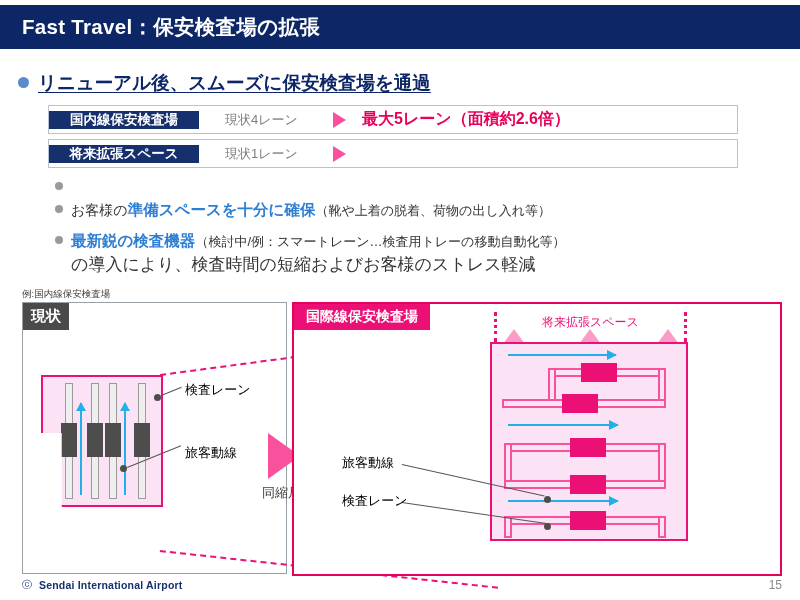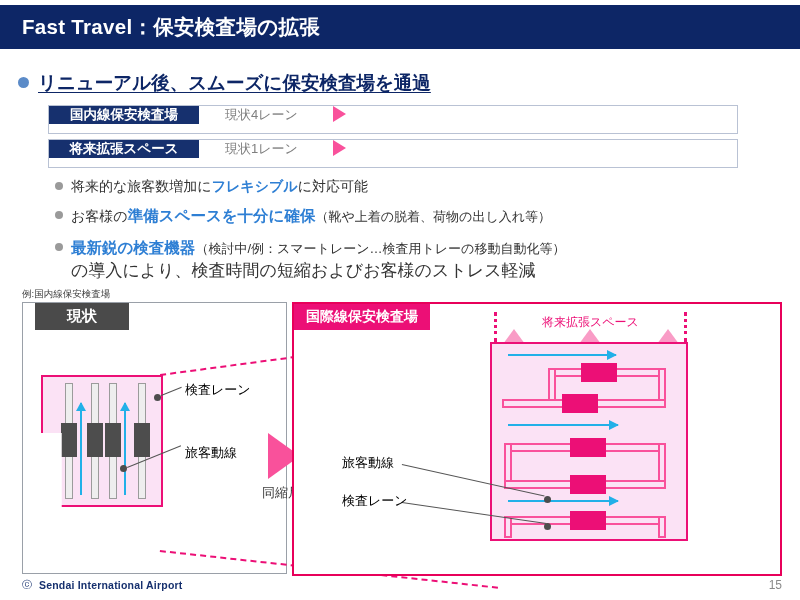--- a/index.html
+++ b/index.html
@@ -26,21 +26,21 @@
   .h1row{position:absolute;left:18px;top:70px;display:flex;align-items:center;}
   .h1dot{width:11px;height:11px;border-radius:50%;background:#5b8bc8;margin-right:9px;flex:none;}
   .h1txt{
     font-size:18.5px;font-weight:bold;color:#0d2666;
     text-decoration:underline;text-underline-offset:3px;
     white-space:nowrap;
   }
 
   
   .tbl{position:absolute;left:48px;top:105px;width:690px;}
-  .trow{display:flex;align-items:flex-start;height:27px;border:1px solid #b9c2d4;margin-bottom:5px;background:#fff;}
+  .trow{display:flex;align-items:center;height:27px;border:1px solid #b9c2d4;margin-bottom:5px;background:#fff;}
   .tlabel{
     width:150px;flex:none;background:#16306e;color:#fff;
     font-size:13.5px;font-weight:bold;
     display:flex;align-items:center;justify-content:center;white-space:nowrap;
   }
   .tcur{
     width:125px;flex:none;color:#7f7f7f;font-size:13px;
     display:flex;align-items:center;justify-content:center;white-space:nowrap;
   }
   .tarrow{
@@ -64,22 +64,22 @@
   .btxt .blue-lg{color:#2e7fd4;font-weight:bold;font-size:15.5px;}
   .btxt .sm{font-size:13px;}
   .btxt .l2{display:block;white-space:nowrap;font-size:17px;}
 
   
   .capt{position:absolute;left:22px;top:288px;font-size:9.5px;color:#3c3c3c;white-space:nowrap;}
 
   .panelL{position:absolute;left:22px;top:302px;width:263px;height:270px;border:1px solid #9aa0a8;background:#fff;}
   .panelR{position:absolute;left:292px;top:302px;width:486px;height:270px;border:2px solid #e8005a;background:#fff;}
 
-  .badgeL{position:absolute;left:12px;top:0px;background:#4a4a4a;color:#fff;
-    font-size:15px;font-weight:bold;padding:4px 32px;white-space:nowrap;}
+  .badgeL{position:absolute;left:0px;top:0px;background:#4a4a4a;color:#fff;
+    font-size:15px;font-weight:bold;padding:4px 8px;white-space:nowrap;}
   .badgeR{position:absolute;left:0px;top:0px;background:#ec0f76;color:#fff;
     font-size:14px;font-weight:bold;padding:4px 12px;white-space:nowrap;}
 
   
   .planL{
     position:absolute;left:18px;top:72px;width:118px;height:128px;
     background:#fbe2f5;border:2.5px solid #ec0f76;
     clip-path:polygon(0 0,100% 0,100% 100%,17% 100%,17% 44%,0 44%);
   }
   .laneV{position:absolute;top:6px;width:8px;height:116px;background:#eeeeee;border:1px solid #9b9b9b;box-sizing:border-box;}
@@ -139,37 +139,37 @@
   </div>
 
   <div class="tbl">
 
     <div class="trow">
       <div class="tlabel">国内線保安検査場</div>
       <div class="tcur">現状4レーン</div>
       <div class="tarrow">
           <span class="tri"></span>
         </div>
+      <div class="tnew">最大5レーン（面積約2.6倍）</div>
     </div>
 
     <div class="trow">
       <div class="tlabel">将来拡張スペース</div>
       <div class="tcur">現状1レーン</div>
       <div class="tarrow">
           <span class="tri"></span>
         </div>
     </div>
 
   </div>
 
   <div class="bullets">
 
     <div class="b">
       <span class="bdot"></span>
-      <span class="btxt"><span>将来的な旅客数増加に</span><span class="blue">フレキシブル</span><span>に対応可能</span></span>
     </div>
 
     <div class="b">
       <span class="bdot"></span>
       <span class="btxt"><span>お客様の</span><span class="blue-lg">準備スペースを十分に確保</span><span class="sm">（靴や上着の脱着、荷物の出し入れ等）</span></span>
     </div>
 
     <div class="b">
       <span class="bdot"></span>
       <span class="btxt"><span class="blue-lg">最新鋭の検査機器</span><span class="sm">（検討中/例：スマートレーン…検査用トレーの移動自動化等）</span><span class="l2">の導入により、検査時間の短縮およびお客様のストレス軽減</span></span>

